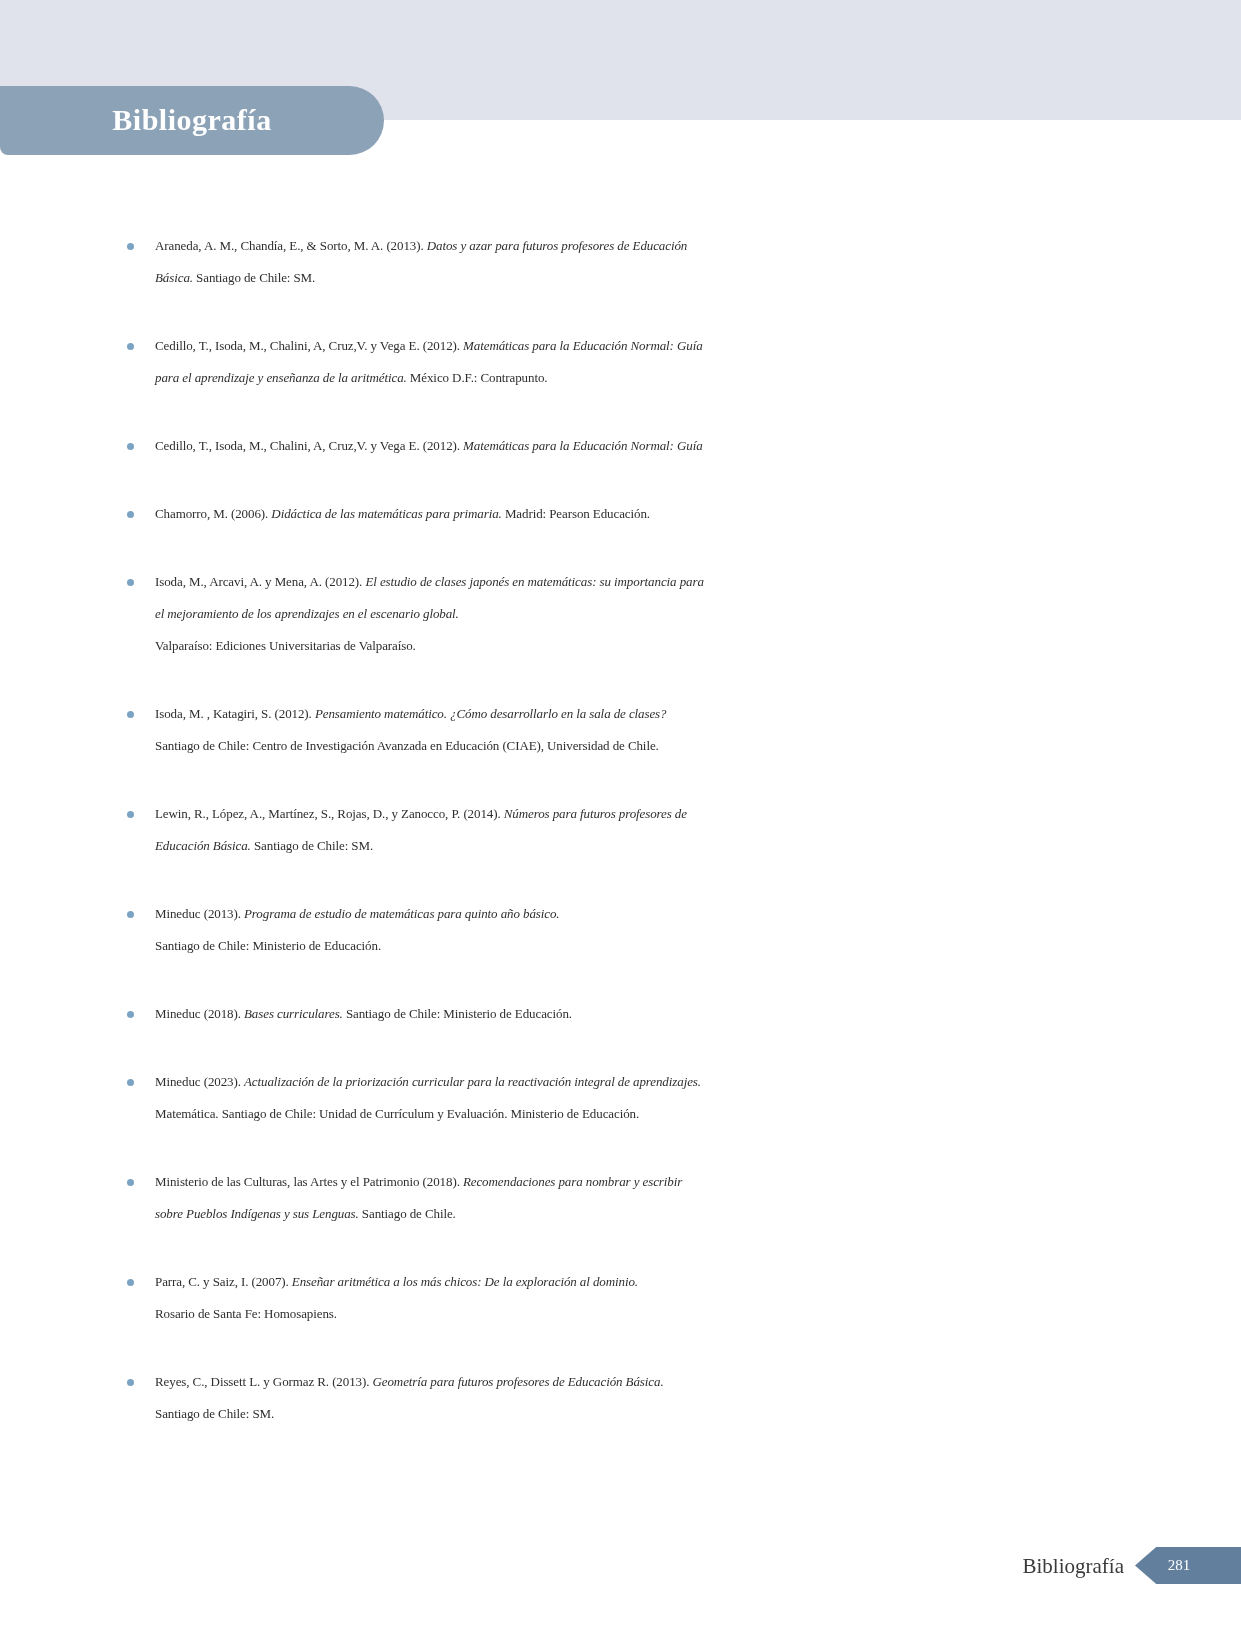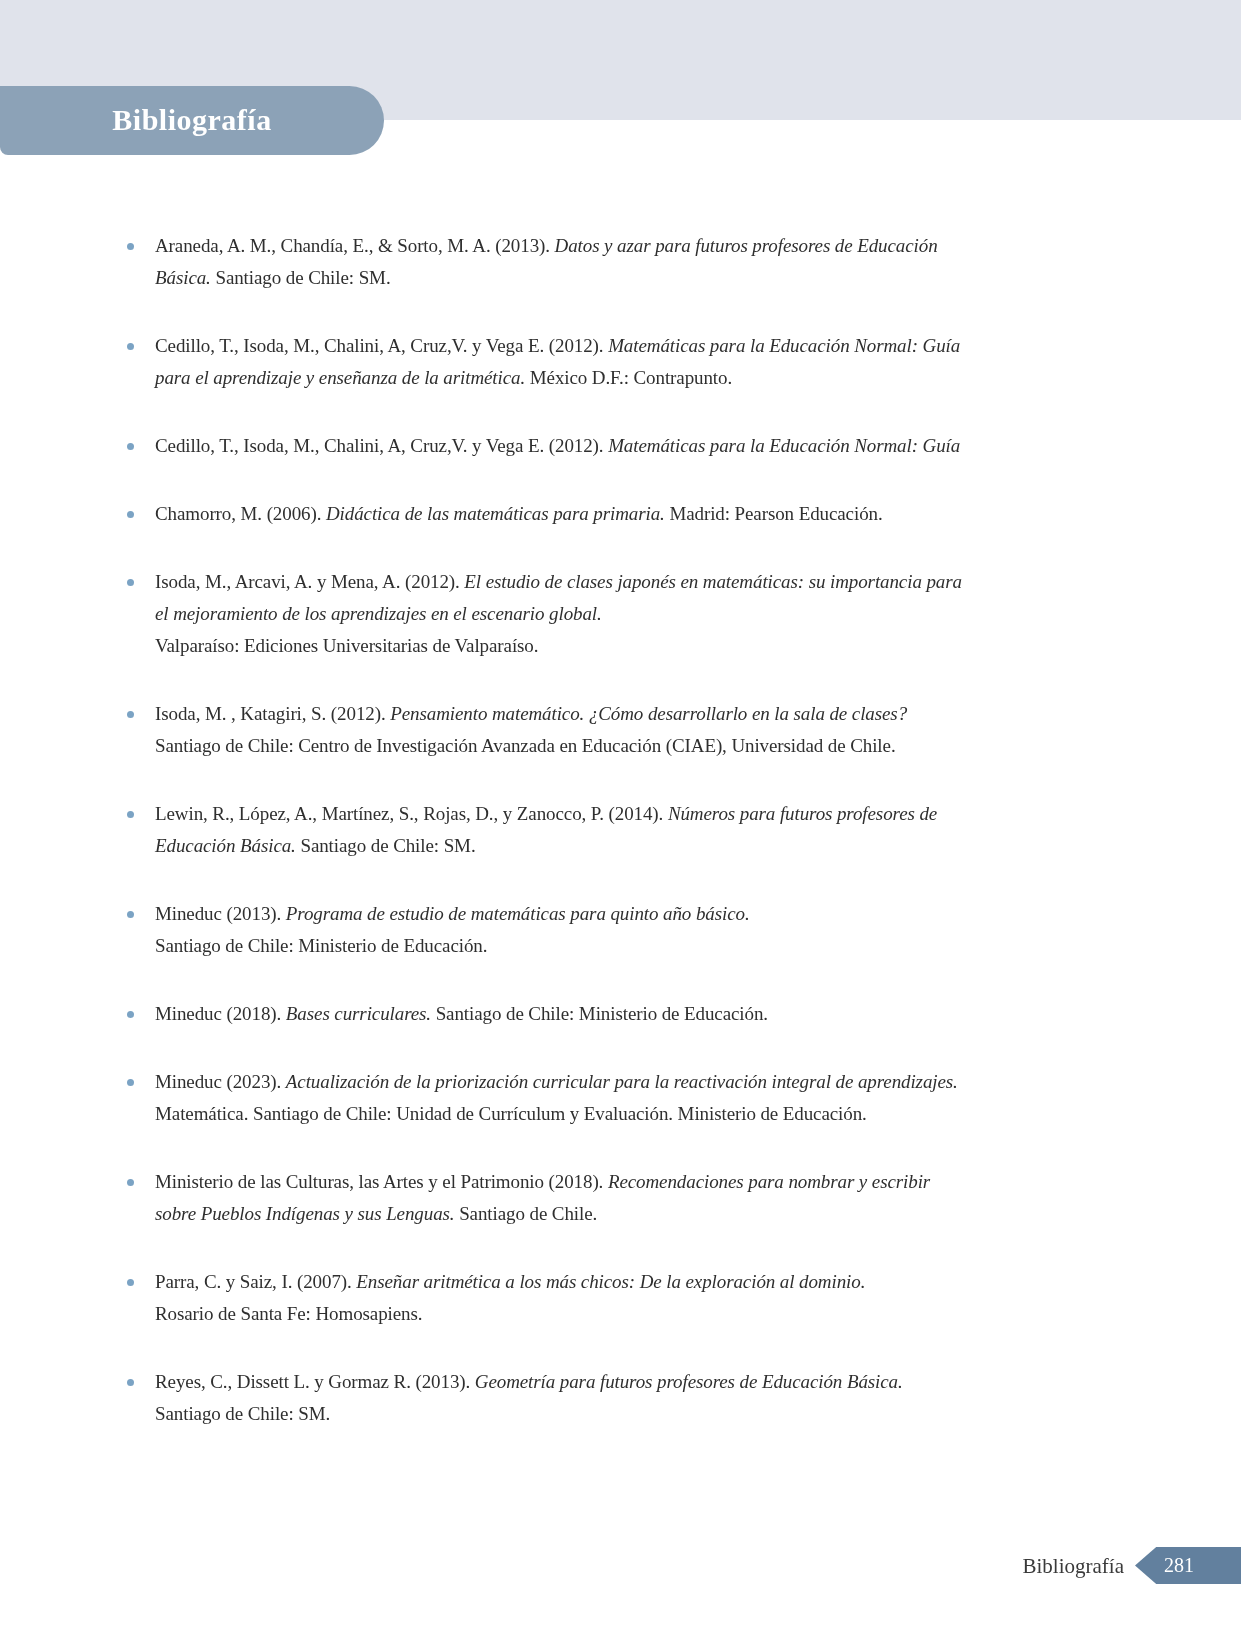--- a/index.html
+++ b/index.html
@@ -61,21 +61,21 @@
   .bullet {
     flex: none;
     width: 7px;
     height: 7px;
     border-radius: 50%;
     background: var(--bullet, #7ba3c4);
     margin: 13px 21px 0 0;
   }
   .entry-text {
     width: 977px;
-    font-size: 19px;
+    font-size: 13px;
     line-height: 32px;
     letter-spacing: -0.1px;
     color: var(--text, #2f2f2f);
   }
   .entry-text .it { font-style: italic; }
 
   
   .footer-label {
     position: absolute;
     top: 1551px;
@@ -94,21 +94,21 @@
     clip-path: polygon(0 50%, 20% 0, 100% 0, 100% 100%, 20% 100%);
     display: flex;
     align-items: center;
     justify-content: center;
     box-sizing: border-box;
     padding-left: 10px;
     padding-right: 28px;
   }
   .page-badge .num {
     color: var(--badge-text, #ffffff);
-    font-size: 20px;
+    font-size: 15px;
   }
 </style>
 </head>
 <body>
 
 <div class="page">
   <div class="band"></div>
   <div class="pill">
     <span class="title">Bibliografía</span>
   </div>

